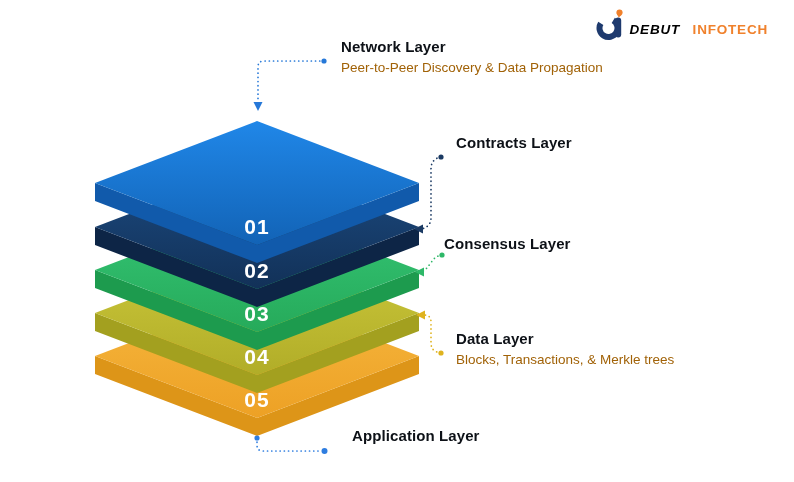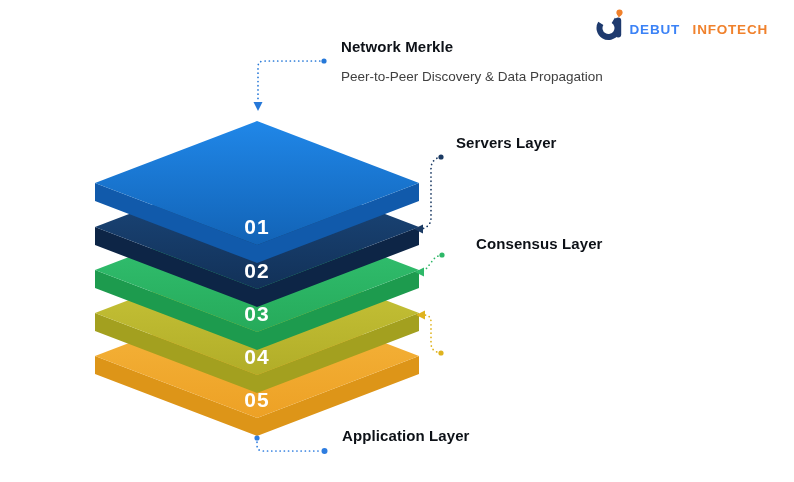--- a/index.html
+++ b/index.html
@@ -20,30 +20,30 @@
   .label-title {
     font-size: 15px;
     font-weight: 700;
     color: #0d1117;
     letter-spacing: 0.1px;
     line-height: 1.1;
   }
   .label-sub {
     font-size: 13.5px;
     font-weight: 400;
-    color: #404040;
-    margin-top: 13px;
+    color: #a16207;
+    margin-top: 4px;
     line-height: 1.15;
     white-space: nowrap;
   }
   .pos-network     { left: 341px; top: 39px;  }
   .pos-hardware    { left: 456px; top: 135px; }
-  .pos-consensus   { left: 476px; top: 236px; }
+  .pos-consensus   { left: 444px; top: 236px; }
   .pos-data        { left: 456px; top: 331px; }
-  .pos-application { left: 342px; top: 428px; }
+  .pos-application { left: 352px; top: 428px; }
 
   
   .logo {
     position: absolute;
     top: 9px; right: 26px;
     display: flex;
     align-items: center;
     gap: 6px;
   }
   .logo-text {
@@ -142,38 +142,42 @@
       <path class="c-arrow" d="M425 310.5 L425 319.5 L416 315 Z" fill="#dfb31e"></path>
     </g>
     <g class="connector">
       <circle class="c-dot" cx="257" cy="438" r="2.6" fill="#2e7de0"></circle>
       <path class="c-line" d="M257 438 V445 Q257 451 263 451 H320" stroke="#2e7de0"></path>
       <circle class="c-arrow" cx="324.5" cy="451" r="3" fill="#2e7de0"></circle>
     </g>
   </svg>
 
   <div class="layer-label pos-network">
-    <div class="label-title">Network Merkle</div>
+    <div class="label-title">Network Layer</div>
     <div class="label-sub">Peer-to-Peer Discovery &amp; Data Propagation</div>
   </div>
   <div class="layer-label pos-hardware">
-    <div class="label-title">Servers Layer</div>
+    <div class="label-title">Contracts Layer</div>
   </div>
   <div class="layer-label pos-consensus">
     <div class="label-title">Consensus Layer</div>
+  </div>
+  <div class="layer-label pos-data">
+    <div class="label-title">Data Layer</div>
+    <div class="label-sub">Blocks, Transactions, &amp; Merkle trees</div>
   </div>
   <div class="layer-label pos-application">
     <div class="label-title">Application Layer</div>
   </div>
 </div>
 
 <div class="logo">
   <svg width="28" height="32" viewBox="0 0 28 32">
     <circle id="logo-ring" cx="12.5" cy="19" r="9" fill="none" stroke-width="6" stroke-dasharray="42 15" transform="rotate(-58 12.5 19)" stroke="#1e3a6e"></circle>
     <rect id="logo-stem" x="19.2" y="8.5" width="6" height="20" rx="3" fill="#1e3a6e"></rect>
     <circle id="logo-comma" cx="23.5" cy="3.6" r="3.1" fill="#f0812c"></circle>
     <path id="logo-comma-tail" d="M20.6 4.5 L22.8 8.6 L25.4 6 Z" fill="#f0812c"></path>
   </svg>
   <div class="logo-text">
-    <span id="brand-primary" style="color: #3b82f6;">DEBUT</span>
+    <span id="brand-primary" style="color: #000000; font-style: italic;">DEBUT</span>
     <span id="brand-secondary" style="color: rgb(240, 129, 44); padding-left: 8px;">INFOTECH</span>
   </div>
 </div>
 
 </body></html>

